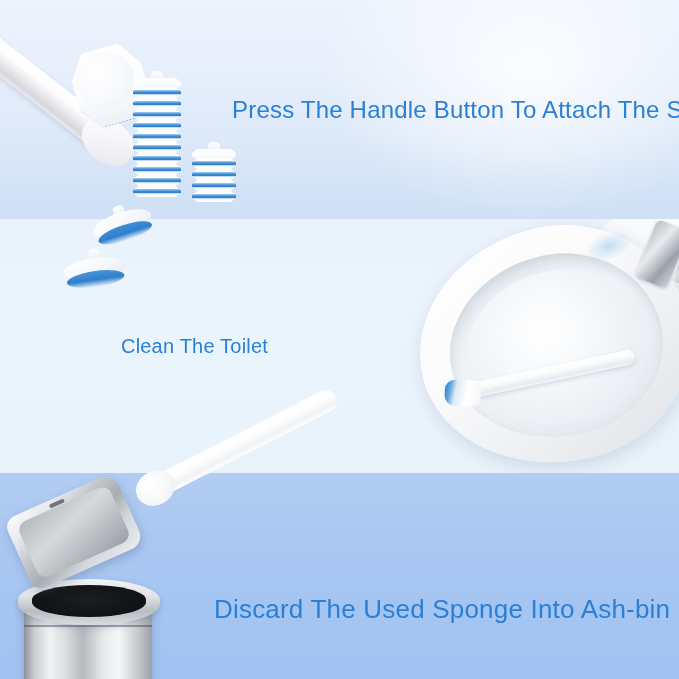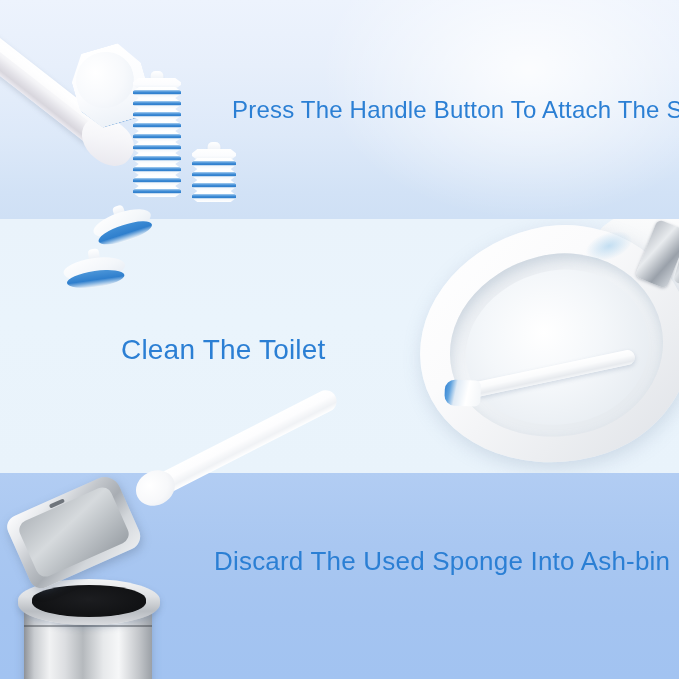--- a/index.html
+++ b/index.html
@@ -68,25 +68,25 @@
     line-height: 1;
   }
   #caption-attach {
     left: 232px;
     top: 98px;
     font-size: 24px;
   }
   #caption-clean {
     left: 121px;
     top: 336px;
-    font-size: 28px;
+    font-size: 20px;
   }
   #caption-discard {
     left: 214px;
-    top: 548px;
+    top: 596px;
     font-size: 26px;
   }
 
   
   #handle-attach {
     position: absolute;
     left: -34px;
     top: 10px;
     width: 190px;
     height: 46px;

